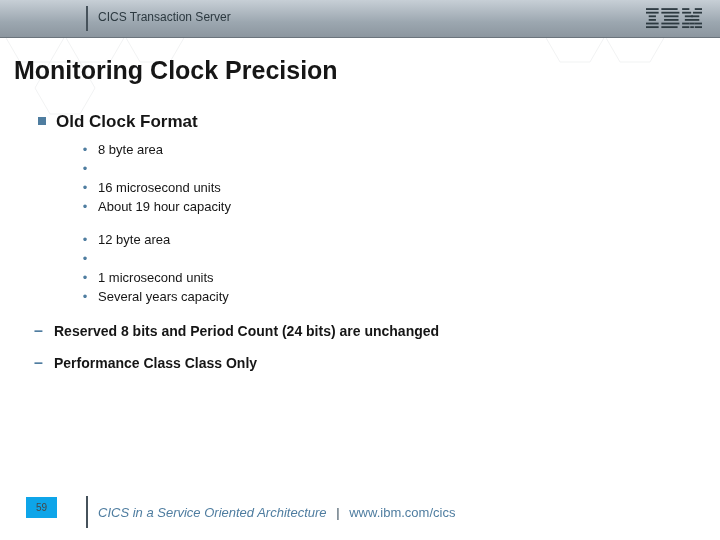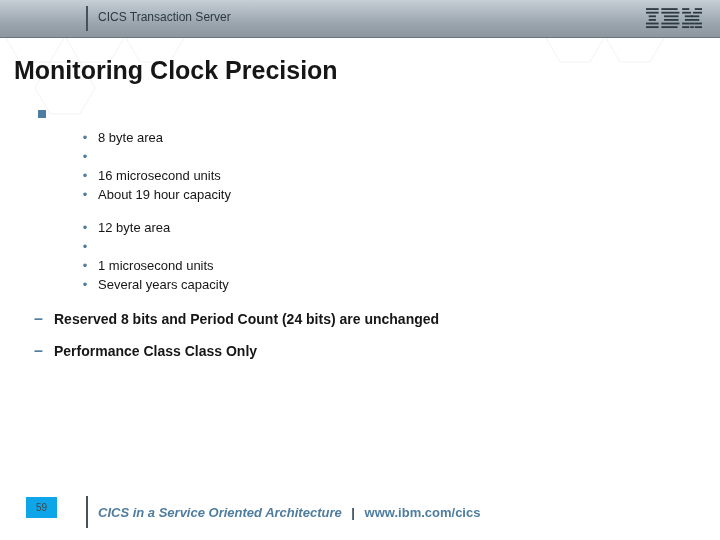--- a/index.html
+++ b/index.html
@@ -78,21 +78,21 @@
     position: absolute; left: 26px; bottom: 22px;
     background: #0ea5e9; padding: 5px 10px;
     font-size: 10px; color: #464646;
   }
   .footer-vline {
     position: absolute; left: 86px; bottom: 12px; height: 32px; width: 2px;
     background: #46525b;
   }
   .footer-text {
     position: absolute; left: 98px; bottom: 20px;
-    font-size: 13px; color: #4f7da0; font-style: italic; font-weight: bold;
+    font-size: 13px; color: #4f7da0; font-style: italic;
   }
   .footer-text .sep { font-style: normal; color: #364b5a; margin: 0 6px; }
   .footer-text .site { font-style: normal; color: #4f7da0; }
 
   
   .hexbg {
     position: absolute; left: 0; top: 0; width: 720px; height: 120px;
     opacity: 0.07; pointer-events: none;
   }
 </style>
@@ -148,20 +148,21 @@
     </div>
   </div>
 
   <div class="page-title">Monitoring Clock Precision</div>
 
   <div class="content">
 
     <div class="section">
       <div class="section-head">
         <span class="sq"></span>
+        <span>Old Clock Format</span>
       </div>
       <div class="subitems">
         <div class="subitem">
             <span class="dot">•</span>
             <span>8 byte area</span>
           </div>
         <div class="subitem">
             <span class="dot">•</span>
           </div>
         <div class="subitem">

